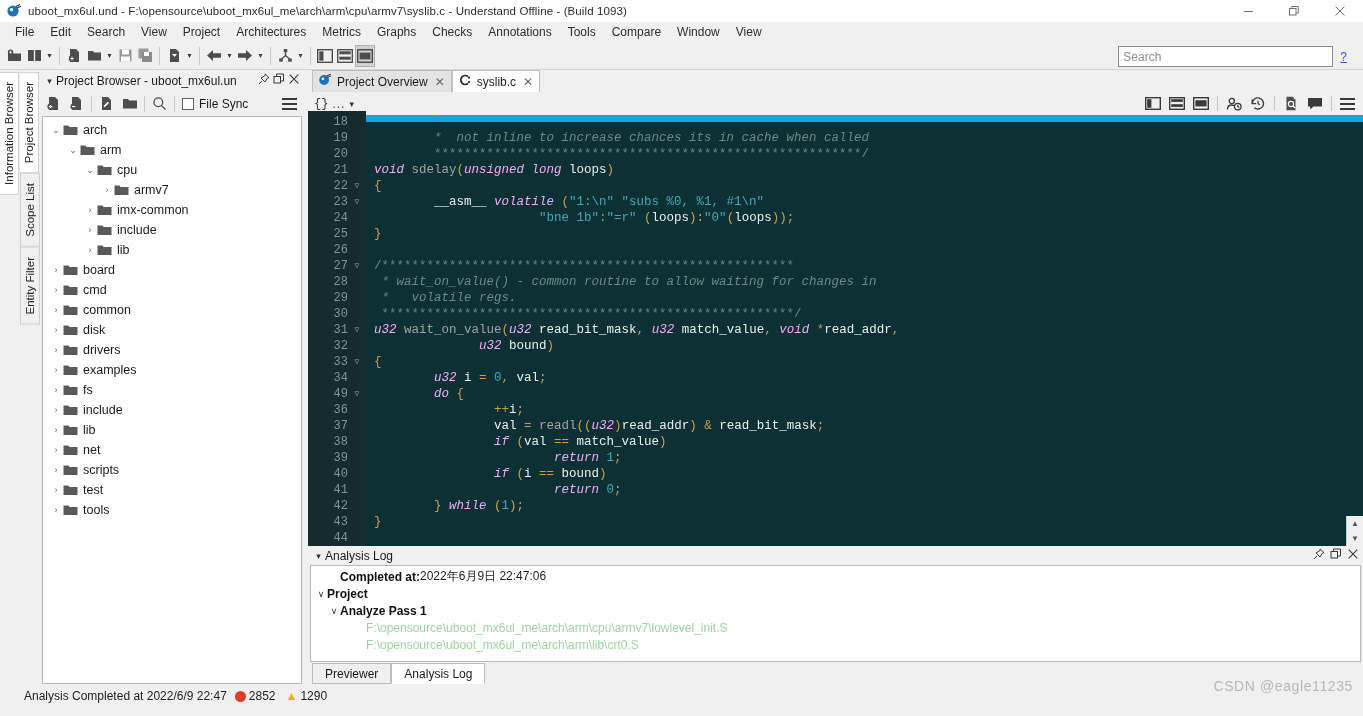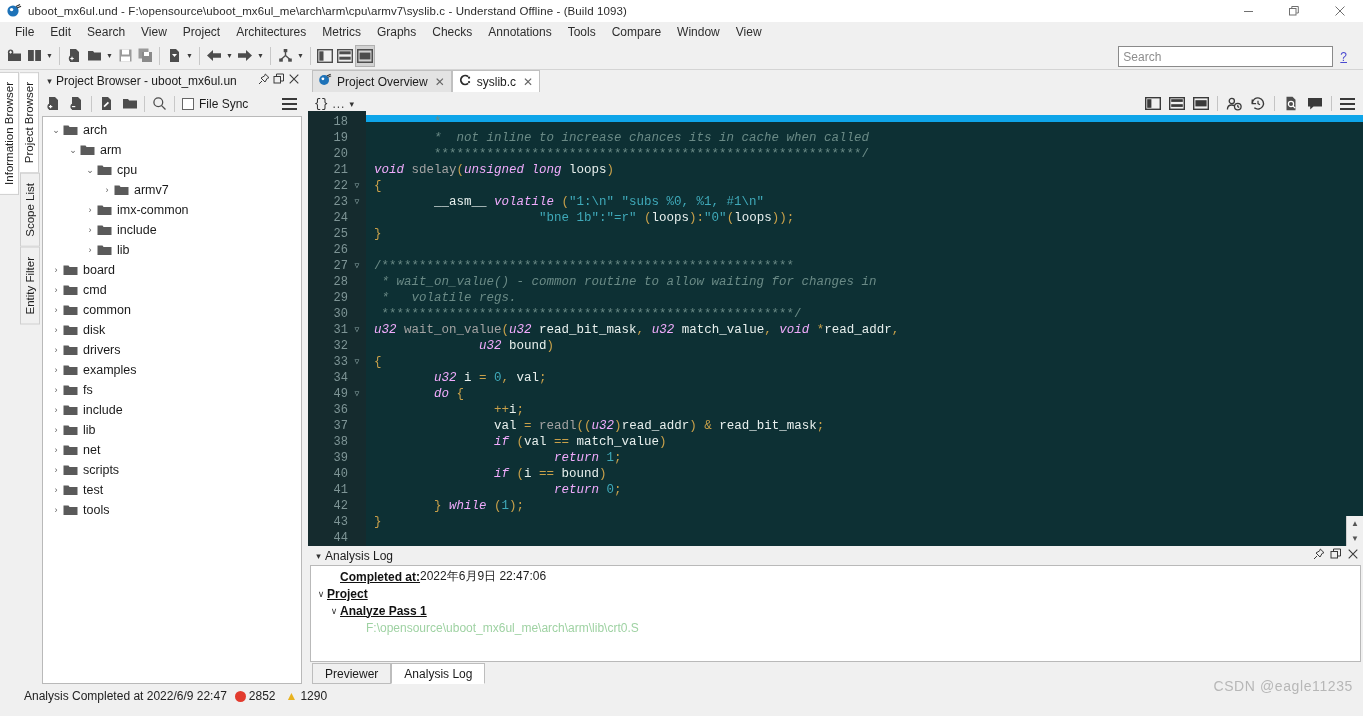--- a/index.html
+++ b/index.html
@@ -135,21 +135,21 @@
   .alog { background: #f0f0f0; }
   .alog-head { height: 19px; display: flex; align-items: center; padding: 0 4px; font-size: 12px; color: #1b1b1b; }
   .alog-chev { width: 13px; text-align: center; font-size: 9px; color: #333; }
   .alog-icons { margin-left: auto; display: flex; gap: 5px; color: #3a3a3a; align-items: center; }
   .alog-body {
     height: 97px; background: #ffffff; border: 1px solid #b9b9b9; margin: 0 2px;
     overflow: hidden; padding-top: 2px; font-size: 12px;
   }
   .lg-row { height: 17px; display: flex; align-items: center; white-space: nowrap; }
   .lg-chev { width: 12px; text-align: center; font-size: 9px; color: #333; flex: 0 0 12px; }
-  .lg-b { font-weight: bold; color: #111; text-decoration: underline; }
+  .lg-b { font-weight: bold; color: #111; }
   .lg-file { color: #9fd2a3; }
 
   .bottom-tabs { height: 24px; display: flex; align-items: flex-start; padding-left: 4px; padding-top: 1px; background: #f0f0f0; }
   .btab { height: 21px; display: flex; align-items: center; padding: 0 12px; font-size: 12px; border: 1px solid #bdbdbd; background: #f0f0f0; color: #1a1a1a; }
   .btab.sel { background: #ffffff; border-bottom-color: #ffffff; }
 
   .statusbar { height: 20px; background: #f0f0f0; display: flex; align-items: center; padding-left: 4px; font-size: 12px; color: #222; position: relative; overflow: hidden; }
   .st-dot-red { width: 11px; height: 11px; border-radius: 50%; background: #e23b2e; display: inline-block; margin: 0 3px 0 8px; }
   .st-warn { color: #e8b21f; margin-left: 10px; margin-right: 3px; font-size: 12px; }
   .watermark { position: absolute; right: 10px; bottom: 22px; color: #b7b7b7; font-size: 14px; letter-spacing: 0.6px; }
@@ -819,20 +819,24 @@
             <div class="lg-row" style="padding-left: 4px;">
               <span class="lg-chev">∨</span>
               <span class="lg-b">Project</span>
             </div>
             <div class="lg-row" style="padding-left: 17px;">
               <span class="lg-chev">∨</span>
               <span class="lg-b">Analyze Pass 1</span>
             </div>
             <div class="lg-row" style="padding-left: 43px;">
               <span class="lg-chev"></span>
+              <span class="lg-file">F:\opensource\uboot_mx6ul_me\arch\arm\cpu\armv7\lowlevel_init.S</span>
+            </div>
+            <div class="lg-row" style="padding-left: 43px;">
+              <span class="lg-chev"></span>
               <span class="lg-file">F:\opensource\uboot_mx6ul_me\arch\arm\lib\crt0.S</span>
             </div>
           </div>
       </div>
 
       <div class="bottom-tabs">
         <div class="btab">Previewer</div>
         <div class="btab sel">Analysis Log</div>
       </div>
     </div>

